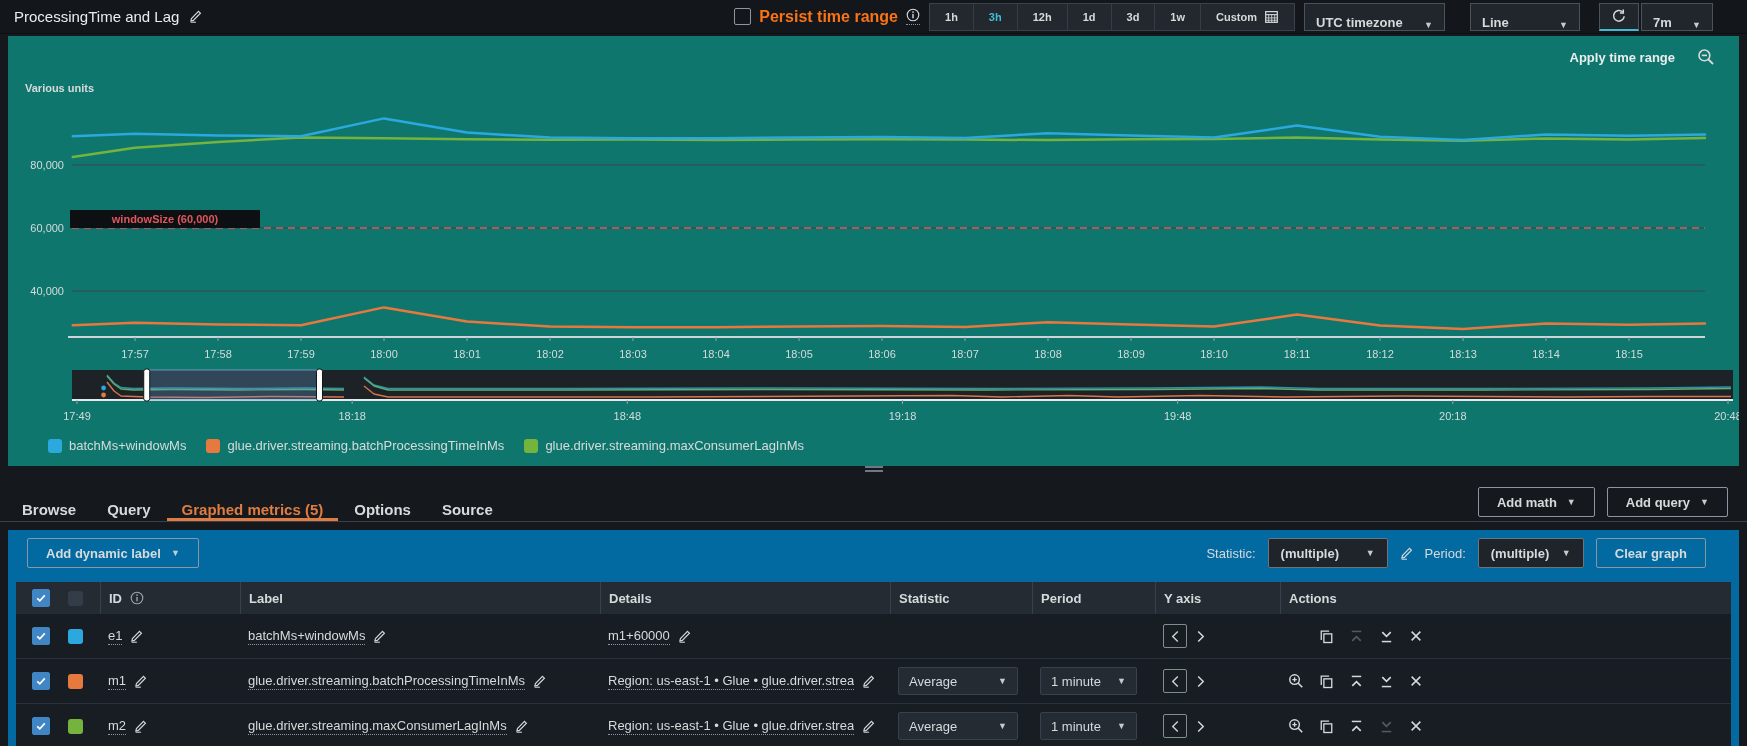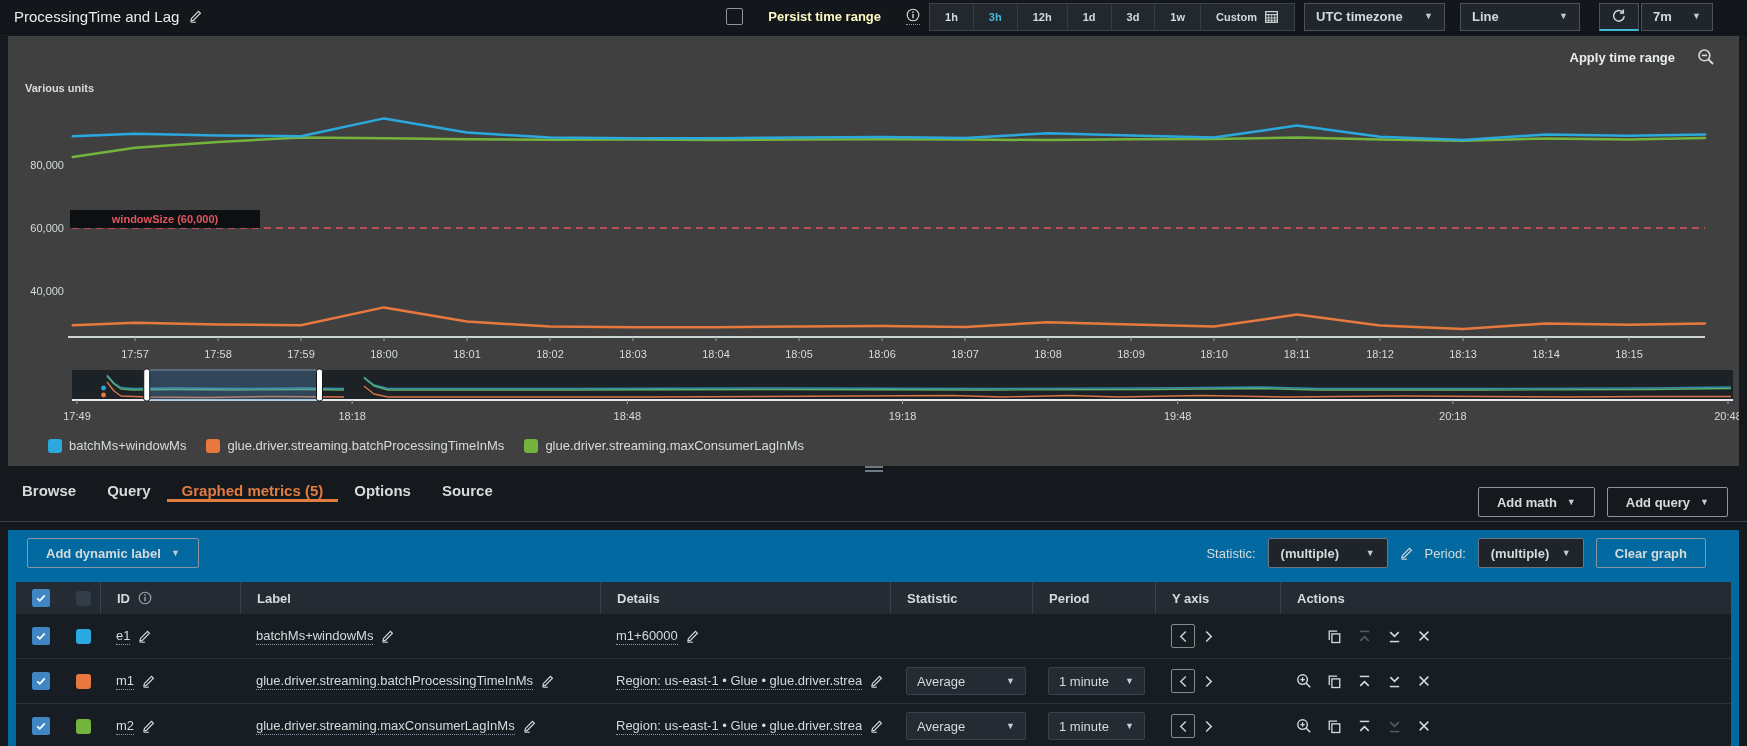--- a/index.html
+++ b/index.html
@@ -5,55 +5,55 @@
   html,body{margin:0;padding:0}
   body{width:1747px;height:746px;position:relative;overflow:hidden;background:#15191e;
        font-family:"Liberation Sans","DejaVu Sans",sans-serif;color:#d5dbdb;-webkit-font-smoothing:antialiased}
   .icon{display:inline-flex;align-items:center;justify-content:center;color:#d5dbdb}
 
   
   .topbar{position:absolute;top:0;left:0;width:100%;height:33px;background:#13171b;
           display:flex;align-items:center;justify-content:space-between;border-bottom:1px solid #0c0f12}
   .title-wrap{display:flex;align-items:center;gap:10px;padding-left:14px;font-size:15px;color:#e9edee}
   .topbar-right{display:flex;align-items:center;gap:9px;padding-right:34px}
-  .persist{display:flex;align-items:center;gap:25px;font-size:13px;font-weight:700;color:#fef9c3}
+  .persist{display:flex;align-items:center;gap:8px;font-size:16px;font-weight:700;color:#f97316}
   .cb-empty{width:15px;height:15px;border:1px solid #8a96a3;border-radius:2px;background:transparent}
   .info-wrap{border-bottom:1px dotted #8a96a3;padding-bottom:2px}
   .seg{display:flex;align-items:stretch;background:#22282e;border:1px solid #3a424b;height:28px;box-sizing:border-box}
   .seg-item{display:flex;align-items:center;gap:7px;padding:0 15px;font-size:11px;font-weight:700;
             color:#d5dbdb;border-right:1px solid #343c44;cursor:pointer}
   .seg-item:last-child{border-right:none}
   .seg-item.active{color:#44b9d6}
-  .dd{display:flex;align-items:center;justify-content:space-between;gap:10px;height:28px;box-sizing:border-box;
+  .dd{display:flex;align-items:flex-end;justify-content:space-between;gap:10px;height:28px;box-sizing:border-box;
       background:#20262c;border:1px solid #4a525b;padding:0 11px;font-size:13px;font-weight:700;color:#d5dbdb;cursor:pointer}
   .caret{font-size:9px;color:#c3ccd3;line-height:1}
   .iconbtn{width:40px;height:28px;box-sizing:border-box;background:#20262c;border:1px solid #4a525b;
            display:flex;align-items:center;justify-content:center;cursor:pointer}
   .iconbtn.refresh{border-bottom:2px solid #44b9d6}
   .grp{display:flex;margin-left:10px}
   .grp .dd{margin-left:2px}
 
   
-  .chart-card{position:absolute;top:36px;left:8px;width:1731px;height:430px;background:#404040}
+  .chart-card{position:absolute;top:36px;left:8px;width:1731px;height:430px;background:#0f766e}
   .apply-row{position:absolute;top:12px;right:24px;display:flex;align-items:center;gap:22px;z-index:3}
   .apply-label{font-size:13px;font-weight:700;color:#e9edee}
   .yaxis-title{position:absolute;top:46px;left:17px;font-size:11px;font-weight:700;color:#d5dbdb;z-index:3}
   .chart-svg{position:absolute;inset:0}
   .chart-svg text{font-family:"Liberation Sans","DejaVu Sans",sans-serif}
   .legend{position:absolute;left:40px;bottom:13px;display:flex;align-items:center;gap:20px;z-index:3}
   .legend-item{display:flex;align-items:center;gap:7px;font-size:13px;color:#d5dbdb}
   .legend-sq{width:14px;height:14px;border-radius:3px;flex:none}
 
   
   .drag-handle{position:absolute;top:466px;left:0;width:100%;display:flex;flex-direction:column;align-items:center;gap:2px;cursor:row-resize}
   .drag-handle span{display:block;width:18px;height:2px;background:#6f7983}
 
   
   .tabs-row{position:absolute;top:482px;left:0;width:100%;height:39px;border-bottom:1px solid #39414a}
-  .tabs{display:flex;align-items:flex-start;height:100%;padding-left:7px}
+  .tabs{display:flex;align-items:flex-end;height:100%;padding-left:7px}
   .tab{display:flex;align-items:center;padding:0 15px;font-size:15px;font-weight:700;color:#d5dbdb;cursor:pointer;
        border-bottom:3px solid transparent;box-sizing:border-box}
   .tab.active{color:#e07c41;border-bottom-color:#e07c41}
   .tab-sep{width:1px;background:#414a53;margin:10px 0}
   .tab-actions{position:absolute;right:19px;top:5px;display:flex;gap:12px}
   .btn{display:flex;align-items:center;justify-content:center;gap:10px;height:30px;box-sizing:border-box;
        padding:0 18px;border:1px solid #8a96a3;border-radius:2px;background:transparent;
        font-size:13px;font-weight:700;color:#d5dbdb;cursor:pointer;white-space:nowrap}
 
   
@@ -64,21 +64,21 @@
   .toolbar-label{font-size:13px;color:#d5dbdb}
   .select-box{display:flex;align-items:center;justify-content:space-between;gap:12px;height:30px;box-sizing:border-box;
               min-width:120px;padding:0 12px;border:1px solid #697583;border-radius:2px;background:#1e242a;
               font-size:13px;font-weight:700;color:#d5dbdb;cursor:pointer}
   .grid{position:absolute;top:52px;left:8px;right:8px}
   .trow{display:grid;grid-template-columns:44px 40px 140px 360px 290px 142px 123px 125px 1fr;align-items:center}
   .trow.head{height:32px;background:#242b33;font-weight:700;font-size:13px}
   .trow.head .cell{border-left:1px solid #39414a;height:32px;display:flex;align-items:center}
   .trow.head .cell.nosep{border-left:none}
   .trow.body{height:44px;border-bottom:1px solid #2a313a;font-size:13px;background:#171d23}
-  .cell{padding-left:16px;display:flex;align-items:center;gap:8px;min-width:0;box-sizing:border-box}
+  .cell{padding-left:8px;display:flex;align-items:center;gap:8px;min-width:0;box-sizing:border-box}
   .cell.ck{padding-left:16px}
   .checkbox{width:16px;height:16px;border-radius:2px;background:#4086c5;border:1px solid #4086c5;
             display:flex;align-items:center;justify-content:center;flex:none;cursor:pointer}
   .swatch{width:15px;height:15px;border-radius:3px;flex:none}
   .dotted{border-bottom:1px dotted #8a96a3;padding-bottom:1px;white-space:nowrap}
   .trunc{overflow:hidden;max-width:268px;flex:0 1 auto}
   .cell-dd{display:flex;align-items:center;justify-content:space-between;gap:8px;height:28px;box-sizing:border-box;
            background:#242b33;border:1px solid #39424c;border-radius:2px;padding:0 10px;font-size:13px;cursor:pointer}
   .cell-dd.stat{width:120px}
   .cell-dd.per{width:97px}
@@ -131,21 +131,21 @@
               <path d="M1.8 6h12.4" stroke="currentColor" stroke-width="1.2"></path>
               <path d="M5 5.9v8M8.2 5.9v8M11.4 5.9v8M2 9.5h12M2 12h12" stroke="currentColor" stroke-width="0.9"></path>
             </svg>
           </span>
         </span>
       </div>
     <div class="dd" style="width:141px">
       <span>UTC timezone</span>
         <span class="caret">▼</span>
     </div>
-    <div class="dd" style="width:120px;margin-left:6px">
+    <div class="dd" style="width:110px;margin-left:16px">
       <span>Line</span>
         <span class="caret">▼</span>
     </div>
     <div class="grp">
       <div class="iconbtn refresh">
           <span class="icon">
             <svg width="16" height="16" viewBox="0 0 16 16">
               <path d="M13.2 8.3A5.3 5.3 0 1 1 11.6 4" fill="none" stroke="currentColor" stroke-width="1.5"></path>
               <path d="M12.3 1.5v3.4H8.9" fill="none" stroke="currentColor" stroke-width="1.5"></path>
             </svg>

